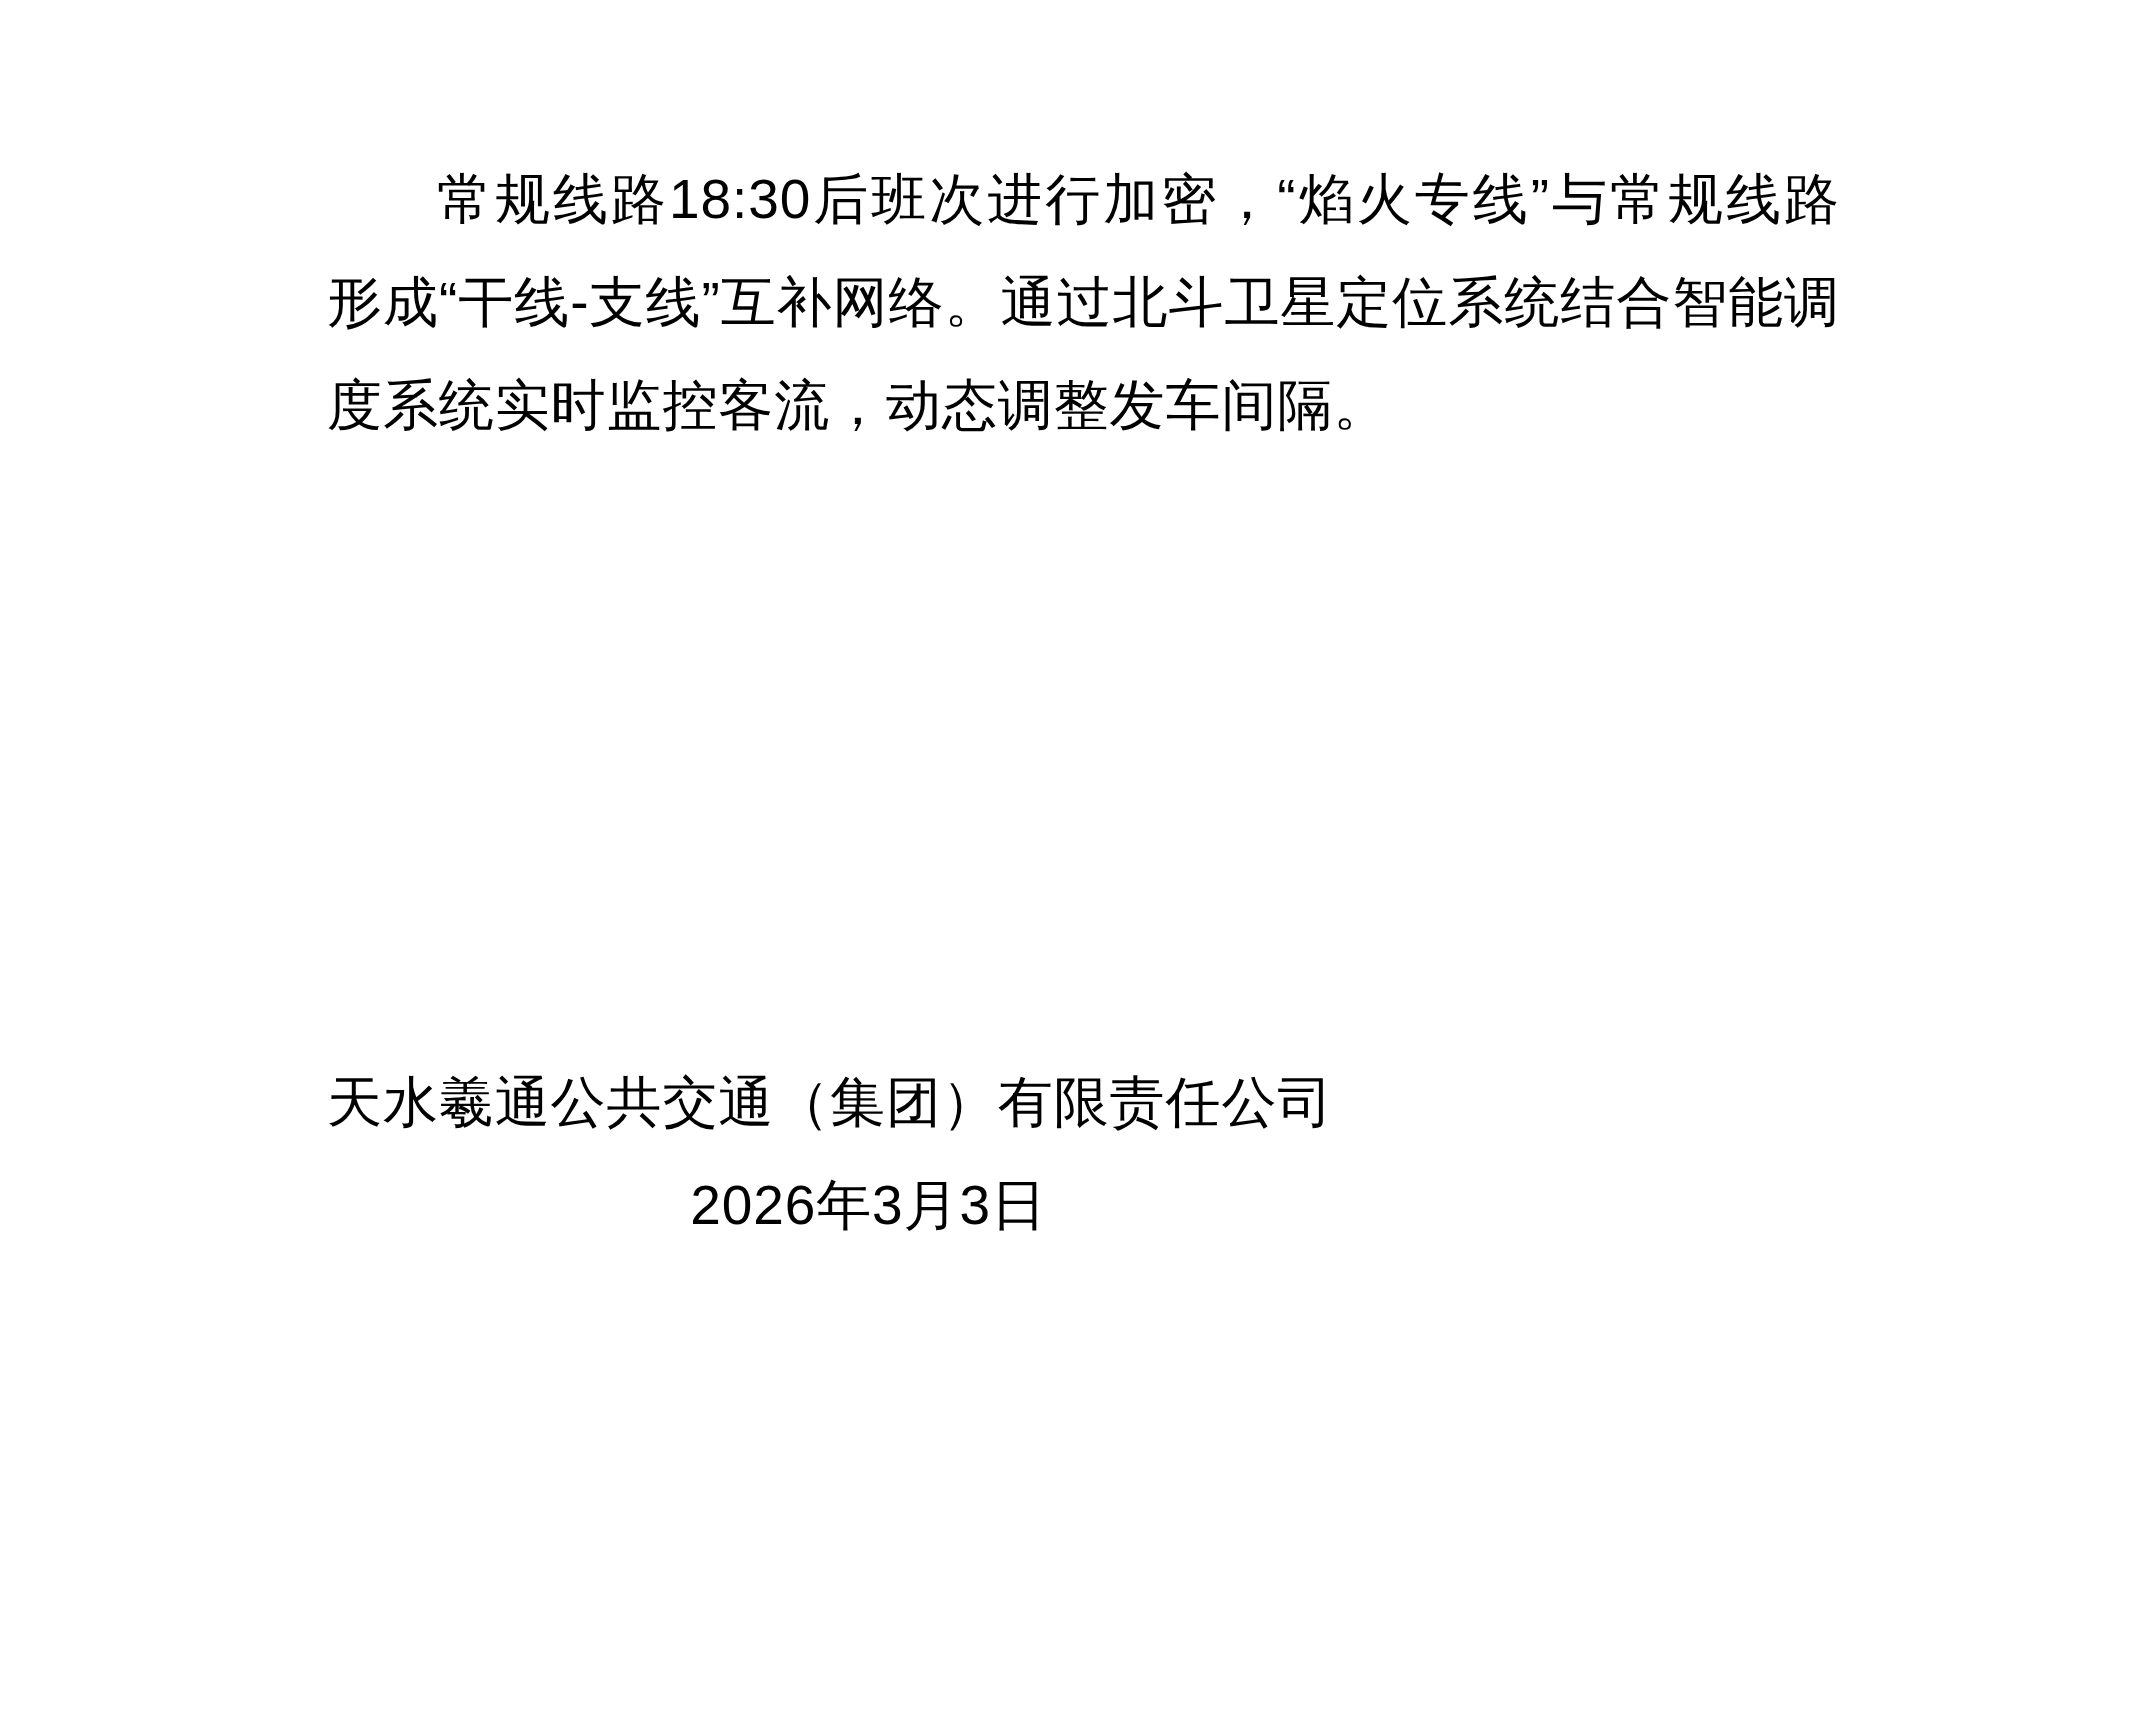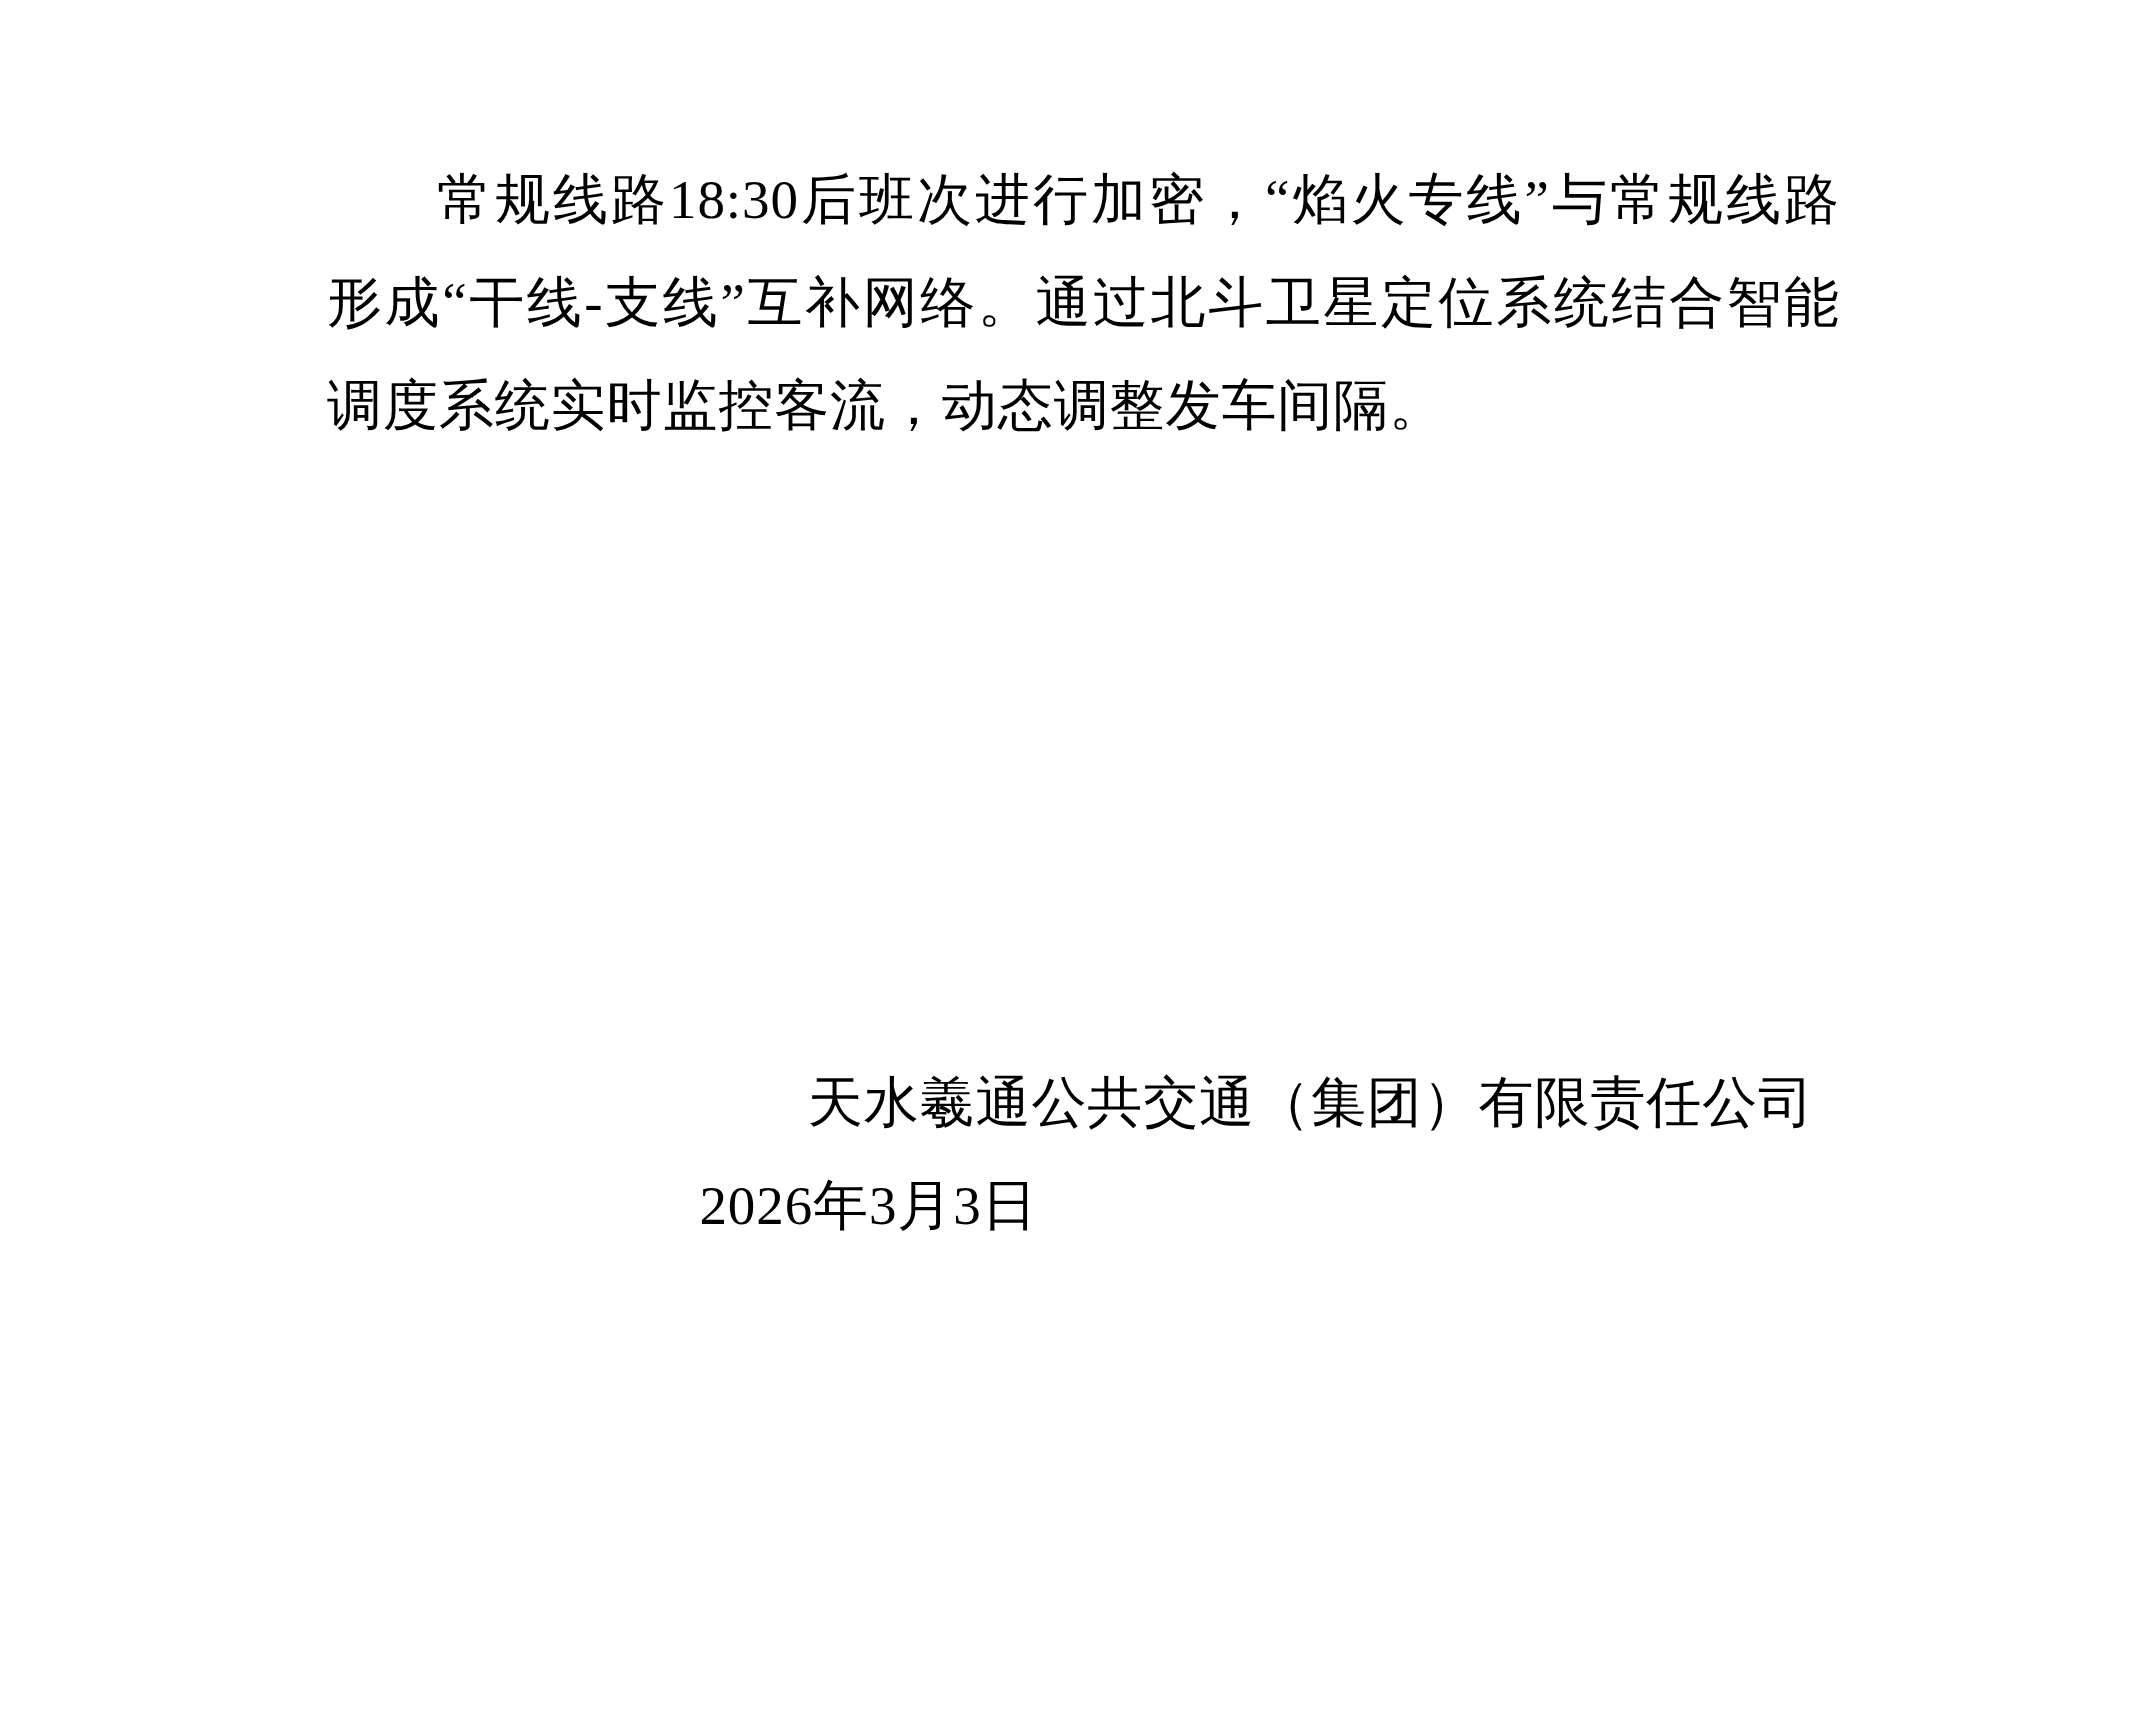--- a/index.html
+++ b/index.html
@@ -6,21 +6,21 @@
     margin: 0;
     padding: 0;
     background: #ffffff;
   }
   .page {
     position: relative;
     width: 2135px;
     height: 1729px;
     background: #ffffff;
     color: #000000;
-    font-family: Liberation Serif, serif;
+    font-family: Liberation Sans, sans-serif;
     overflow: hidden;
   }
   .body-text {
     position: absolute;
     left: 327px;
     top: 148px;
     width: 1513px;
     font-size: 55px;
     line-height: 103px;
     text-align: justify;
@@ -35,21 +35,20 @@
   .signature-block {
     position: absolute;
     left: 327px;
     top: 1051px;
     width: 1513px;
     font-size: 55px;
     line-height: 103px;
     letter-spacing: 0.9px;
   }
   .signature-company {
-    text-align: right;
     padding-right: 26px;
     white-space: nowrap;
   }
   .signature-date {
     text-align: center;
     padding-right: 430px;
     white-space: nowrap;
   }
 </style>
 </head>

